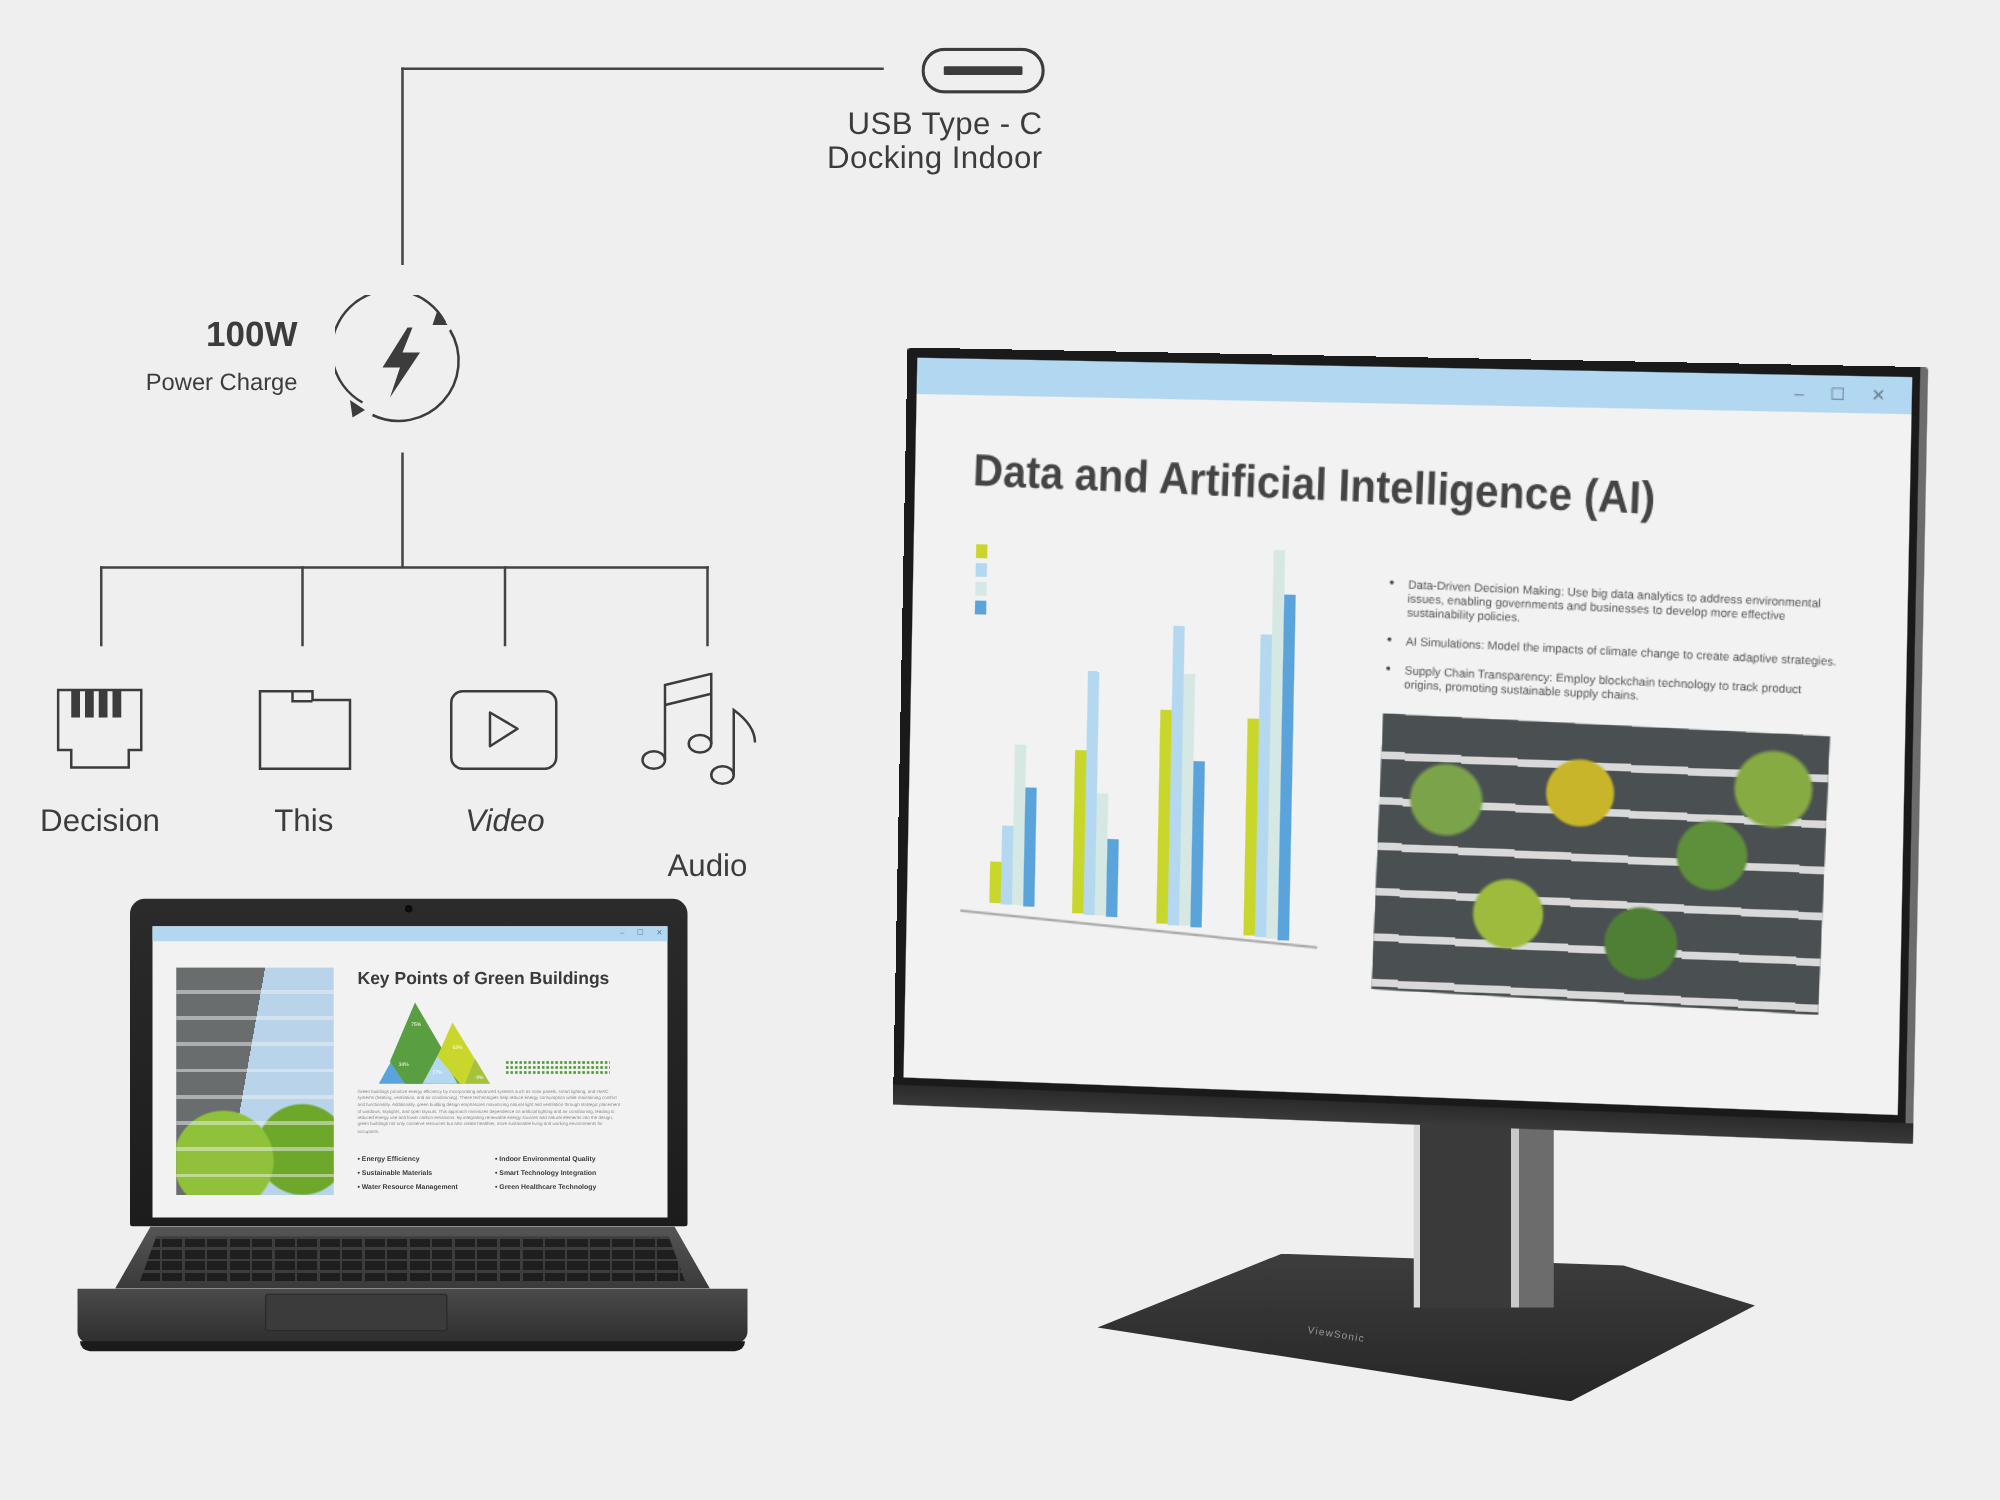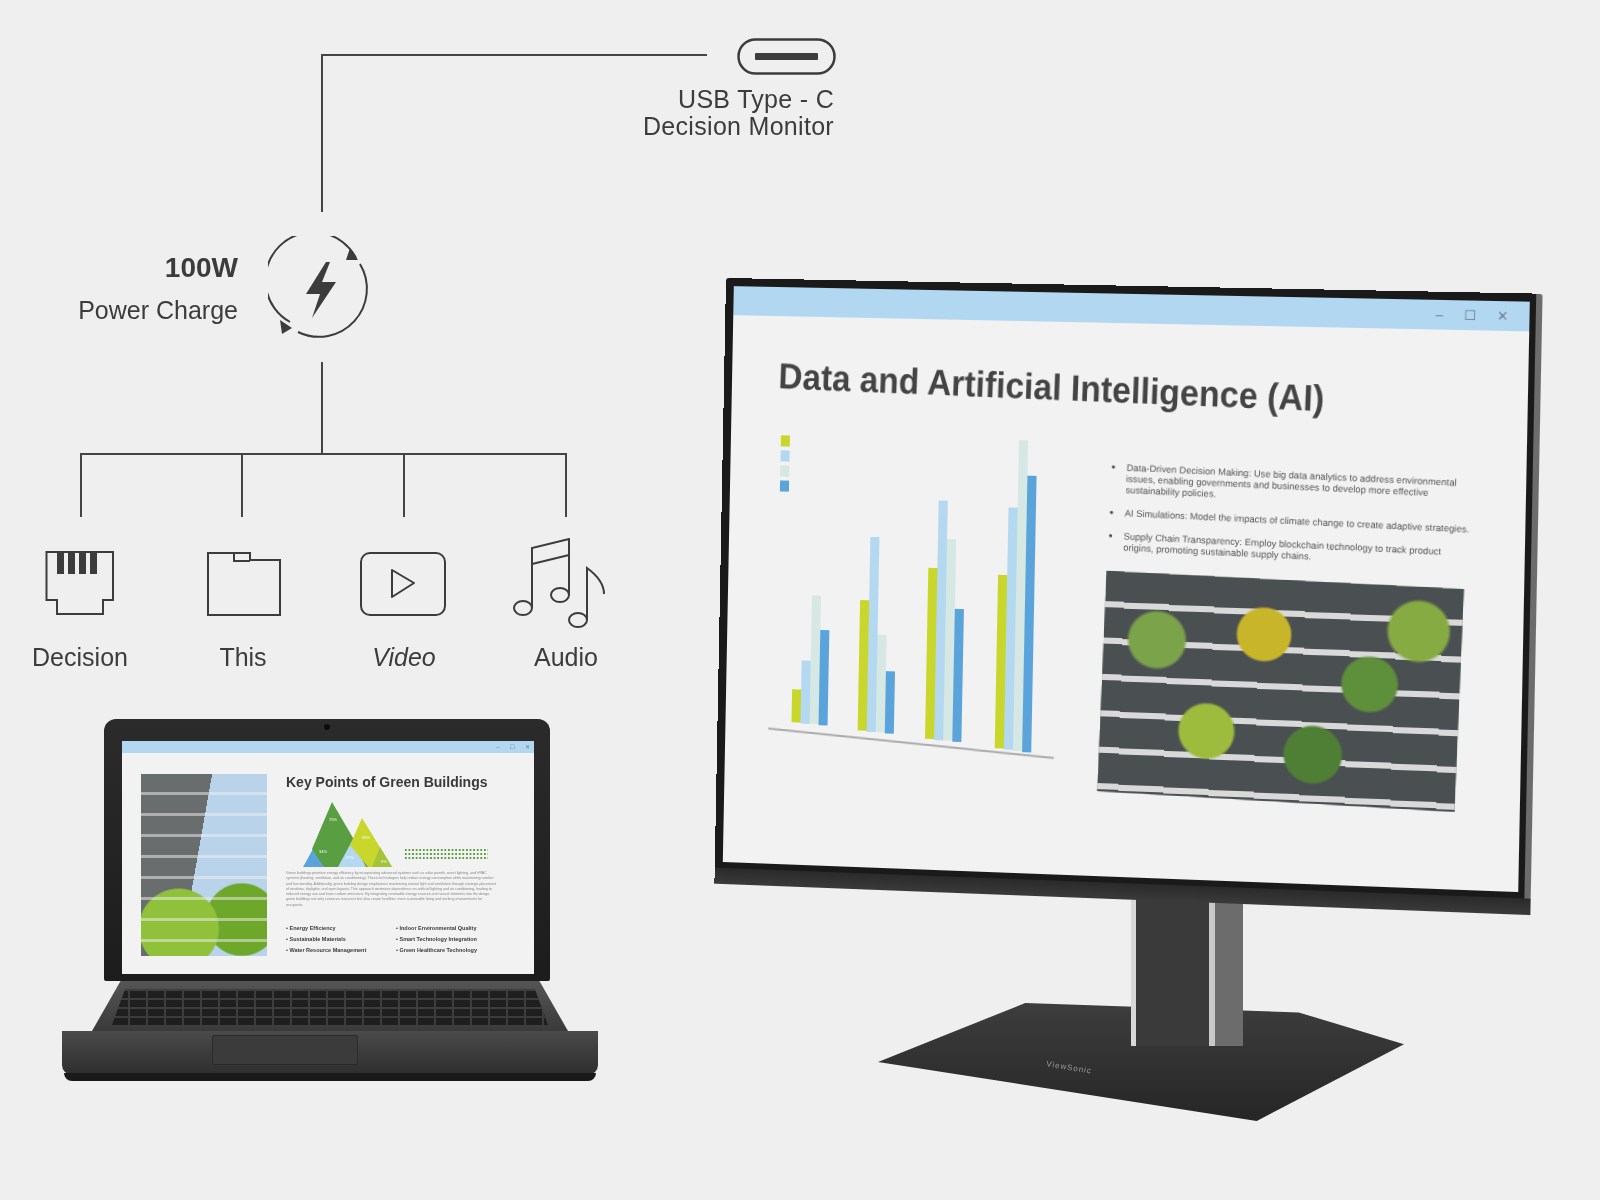--- a/index.html
+++ b/index.html
@@ -2,21 +2,21 @@
 <html><head>
 <meta charset="utf-8">
 <style>
   * { box-sizing: border-box; margin: 0; padding: 0; }
   html, body { width: 1600px; height: 1200px; overflow: hidden; }
   body { background: #f0efef; font-family: "Liberation Sans", sans-serif; color: #3f3f3f; position: relative; }
   .abs { position: absolute; }
   .line { position: absolute; background: #444; }
   .label-usb { position: absolute; right: 766px; top: 86px; text-align: right; font-size: 25px; line-height: 27px; color: #3c3c3c; letter-spacing: 0.3px; }
   .label-power-big { position: absolute; right: 1362px; top: 252px; font-size: 28px; font-weight: bold; color: #3c3c3c; text-align: right; }
-  .label-power-small { position: absolute; right: 1362px; top: 296px; font-size: 25px; color: #3c3c3c; text-align: right; white-space: nowrap; }
+  .label-power-small { position: absolute; right: 1362px; top: 296px; font-size: 19px; color: #3c3c3c; text-align: right; white-space: nowrap; }
   .port-label { position: absolute; top: 643px; font-size: 25px; color: #3c3c3c; text-align: center; width: 140px; }
 
   
   .laptop-lid { position: absolute; left: 104px; top: 719px; width: 446px; height: 262px; background: linear-gradient(#2b2b2b, #1c1c1c); border-radius: 12px 12px 2px 2px; }
   .laptop-screen { position: absolute; left: 122px; top: 741px; width: 412px; height: 233px; background: #f2f2f2; overflow: hidden; }
   .win-bar { position: absolute; left: 0; top: 0; right: 0; background: #b2d7f1; }
   .win-ctrls { position: absolute; right: 4px; top: 0; display: flex; gap: 10px; color: #6a7a88; }
   .laptop-base { position: absolute; left: 62px; top: 981px; width: 536px; height: 110px; }
   .kb-deck { position: absolute; left: 30px; top: 0; width: 476px; height: 50px; background: linear-gradient(#555, #3a3a3a); clip-path: polygon(6% 0, 94% 0, 100% 100%, 0 100%); }
   .kb-keys { position: absolute; left: 50px; top: 8px; width: 436px; height: 36px;
@@ -54,21 +54,21 @@
 <div class="line" style="left:241px;top:453px;width:2px;height:64px;"></div>
 <div class="line" style="left:403px;top:453px;width:2px;height:64px;"></div>
 <div class="line" style="left:565px;top:453px;width:2px;height:64px;"></div>
 
 <svg class="abs" style="left:737px;top:38px" width="100" height="37" viewBox="0 0 100 37">
   <rect x="1.5" y="1.5" width="96" height="34" rx="17" fill="none" stroke="#3c3c3c" stroke-width="2.5"></rect>
   <rect x="18" y="15" width="63" height="7" rx="1" fill="#3c3c3c"></rect>
 </svg>
 <div class="label-usb">
   <div>USB Type - C</div>
-  <div>Decision Monitor</div>
+  <div>Docking Indoor</div>
 </div>
 
 <div class="label-power-big">100W</div>
 <div class="label-power-small">Power Charge</div>
 <svg class="abs" style="left:268px;top:236px" width="106" height="106" viewBox="0 0 106 106">
   <path d="M88 22 A48 48 0 1 0 22 86" fill="none" stroke="#3c3c3c" stroke-width="2"></path>
   <path d="M34 94 A48 48 0 0 0 84 20" fill="none" stroke="#3c3c3c" stroke-width="2" opacity="0"></path>
   <path d="M92 28 A48 48 0 0 1 30 96" fill="none" stroke="#3c3c3c" stroke-width="2"></path>
   <path d="M82 12 L90 24 L78 24 Z" fill="#3c3c3c"></path>
   <path d="M12 84 L24 92 L14 98 Z" fill="#3c3c3c"></path>
@@ -95,21 +95,21 @@
   <ellipse cx="50" cy="57" rx="9" ry="7" fill="none" stroke="#3c3c3c" stroke-width="2"></ellipse>
   <ellipse cx="68" cy="82" rx="9" ry="7" fill="none" stroke="#3c3c3c" stroke-width="2"></ellipse>
   <path d="M22 70 V10 L59 1 V57" fill="none" stroke="#3c3c3c" stroke-width="2"></path>
   <path d="M22 26 L59 17" fill="none" stroke="#3c3c3c" stroke-width="2"></path>
   <path d="M77 82 V30 C88 38 94 46 94 56" fill="none" stroke="#3c3c3c" stroke-width="2"></path>
 </svg>
 
 <div class="port-label" style="left:10px;">Decision</div>
 <div class="port-label" style="left:173px;">This</div>
 <div class="port-label" style="left:334px;font-style:italic;">Video</div>
-<div class="port-label" style="left:496px;">Audio</div>
+<div class="port-label" style="left:496px;margin-top:36px;">Audio</div>
 
 <div class="laptop-lid">
   <div class="abs" style="left:220px;top:5px;width:6px;height:6px;border-radius:50%;background:#0c0c0c;"></div>
 </div>
 <div class="laptop-screen">
   <div class="win-bar" style="height:12px;">
     <div class="win-ctrls" style="font-size:6px;line-height:12px;">
       <span>–</span>
       <span>☐</span>
       <span>✕</span>

